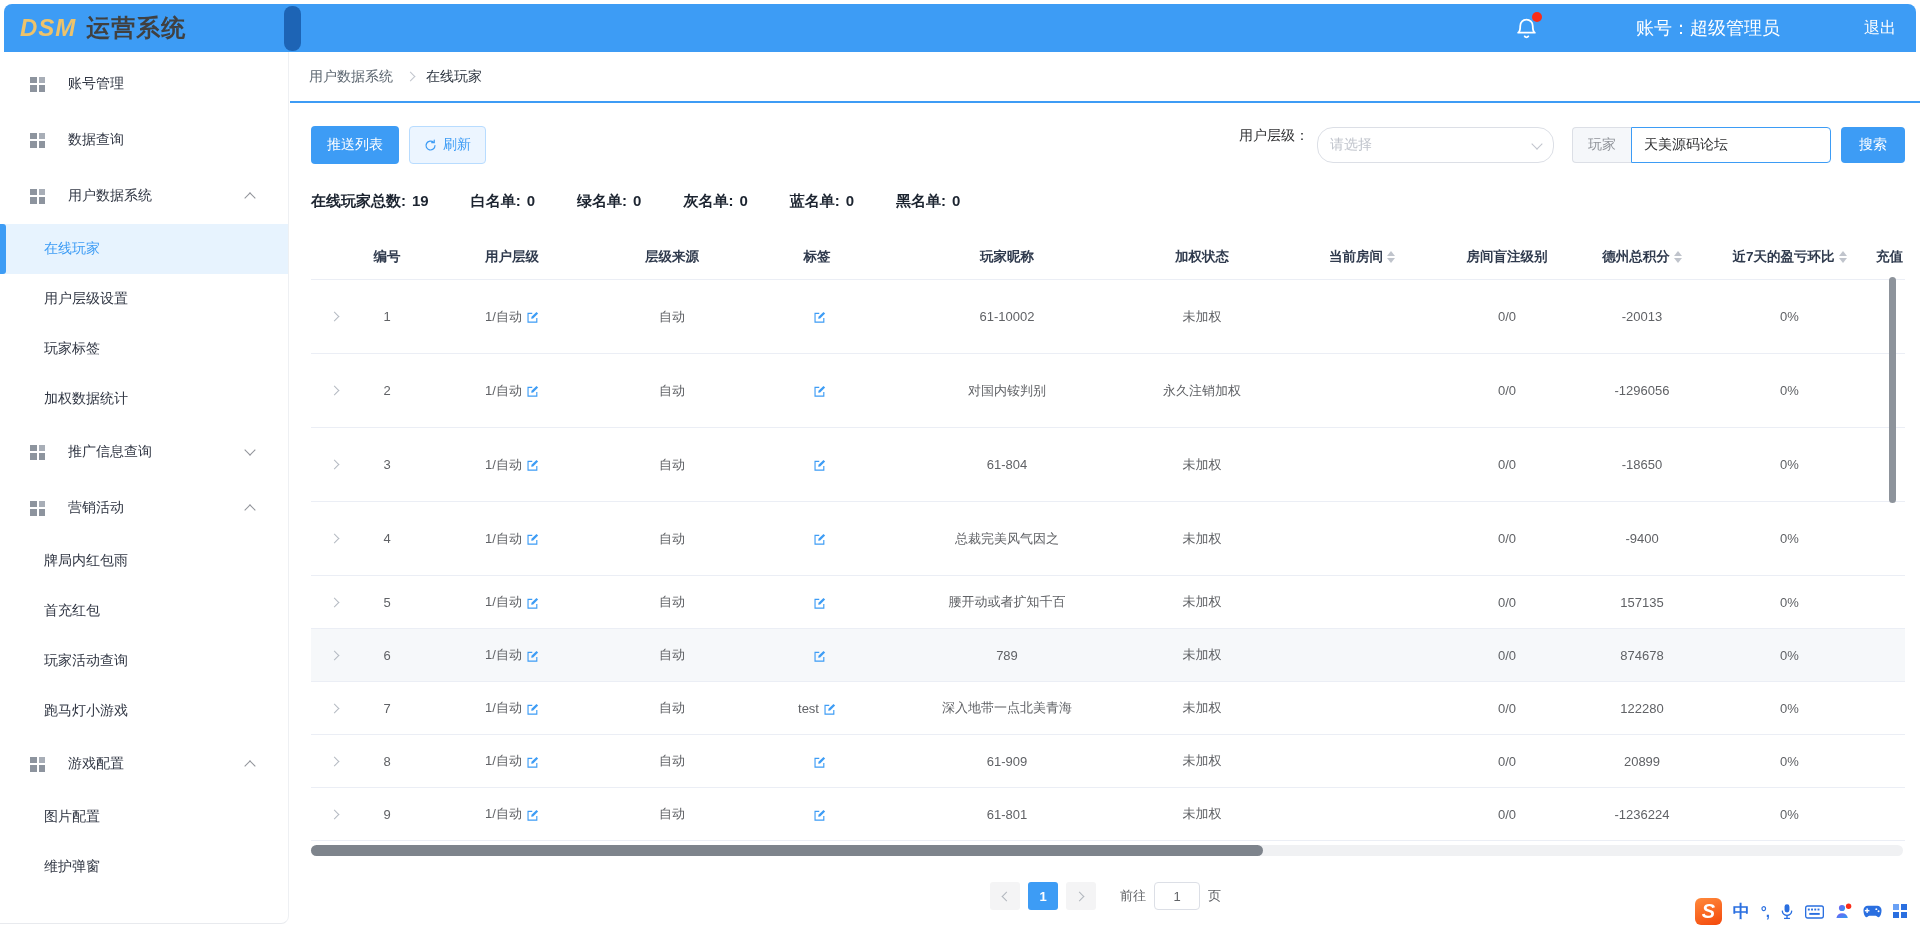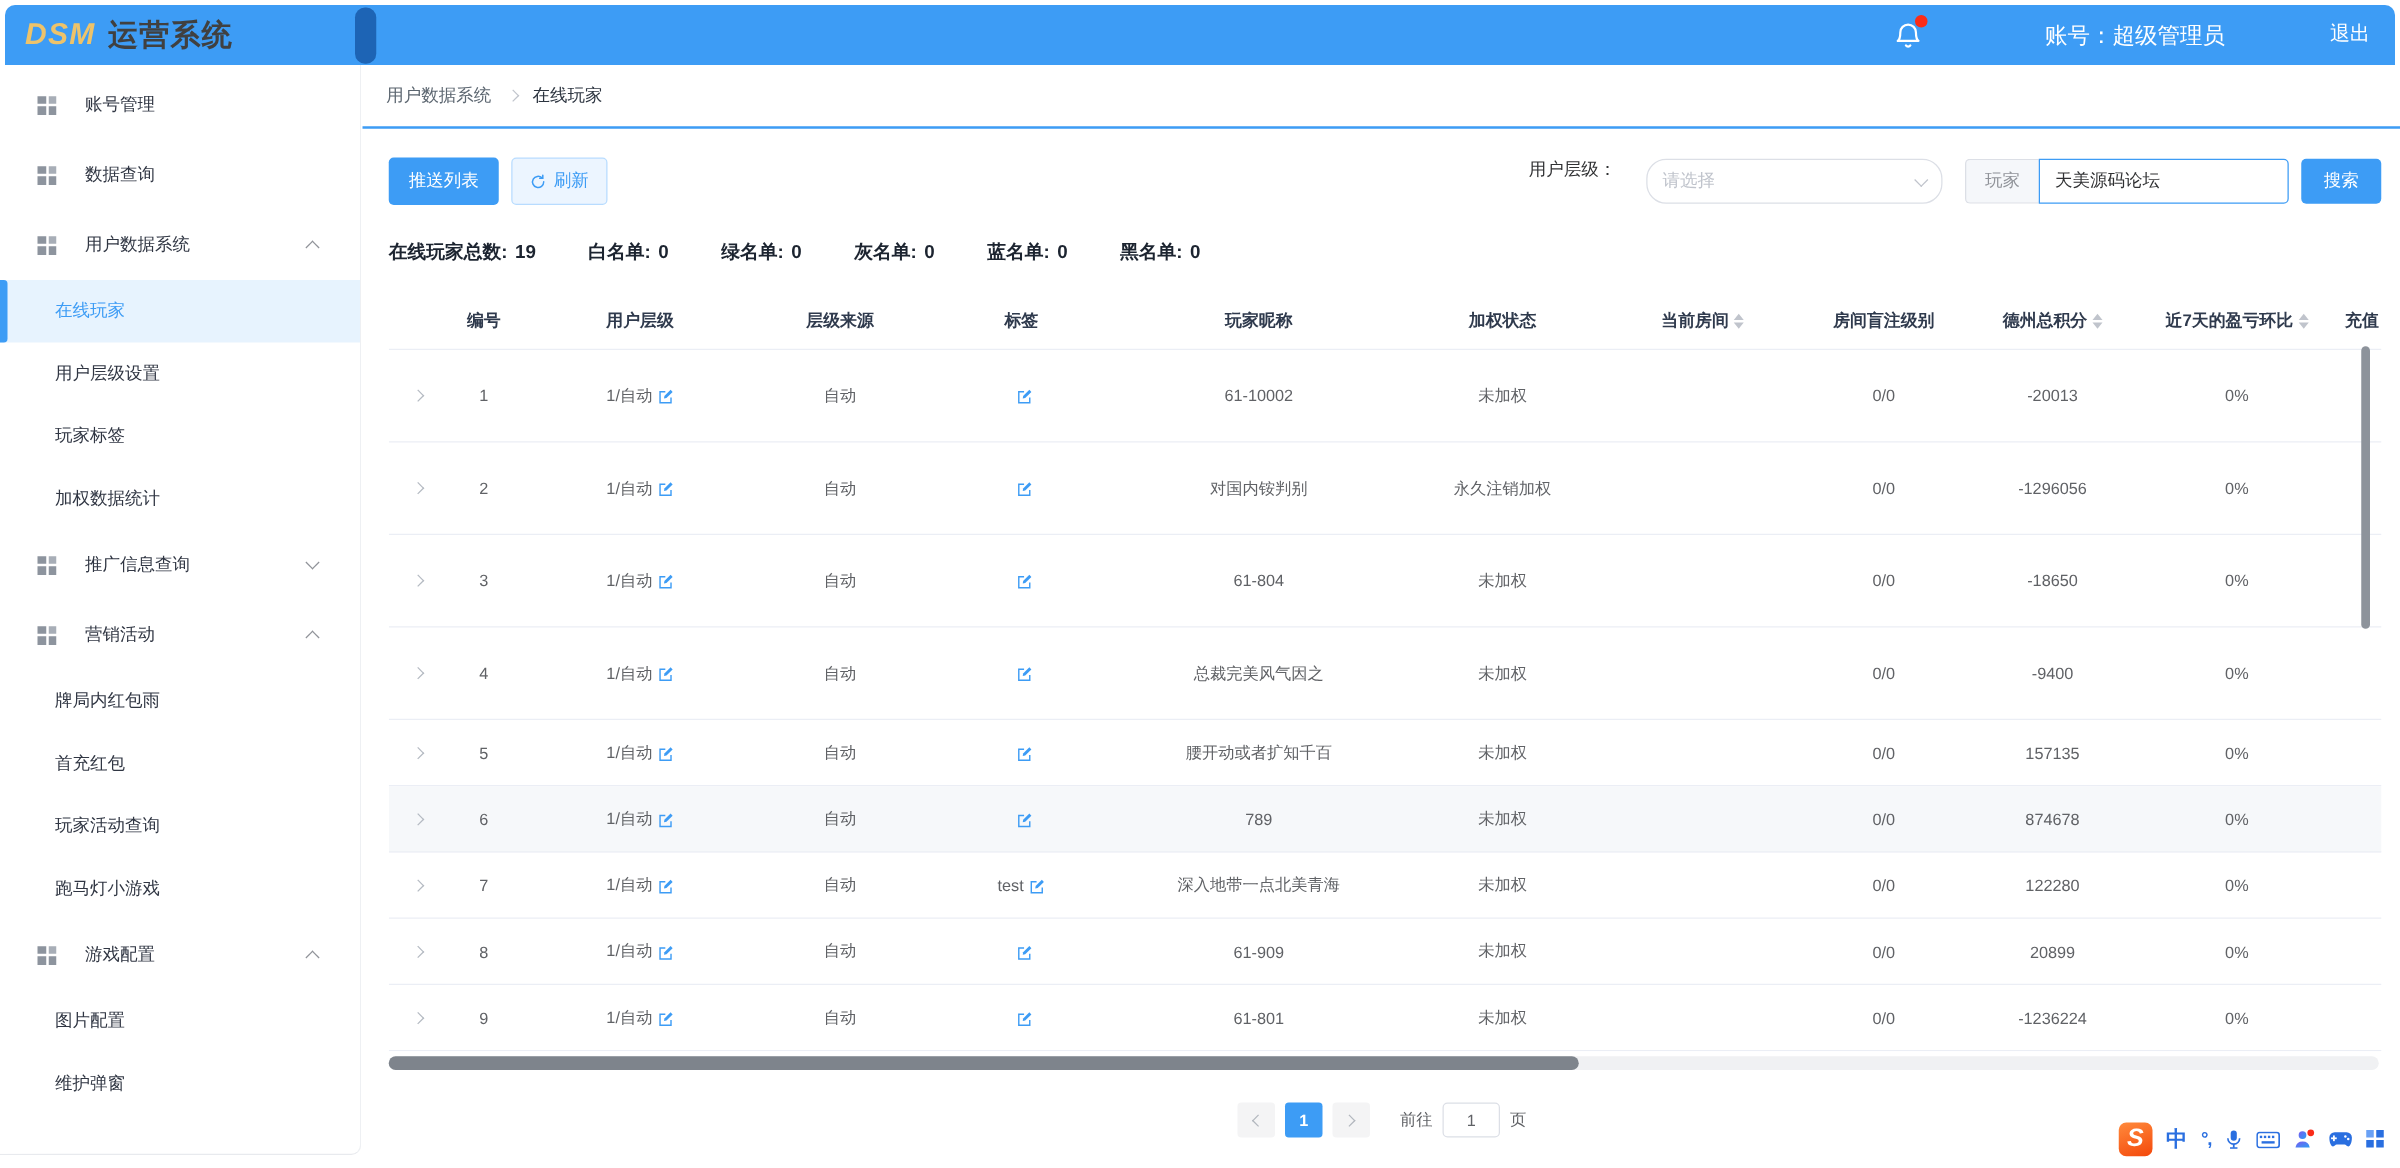--- a/index.html
+++ b/index.html
@@ -51,21 +51,21 @@
 
   .actions-row{position:absolute;top:74px;left:21px;right:15px;display:flex;align-items:center;}
   .btn{border:none;border-radius:4px;font-size:14px;cursor:pointer;
     font-family:"Liberation Sans","DejaVu Sans",sans-serif;}
   .btn-push{background:#3d9cf5;color:#fff;height:38px;padding:0 16px;}
   .btn-refresh{height:38px;padding:0 14px;background:#ecf5ff;border:1px solid #b8dcff;color:#3d9cf5;
     display:flex;align-items:center;gap:6px;margin-left:10px;}
   .filters{margin-left:auto;display:flex;align-items:flex-start;}
   .f-label{font-size:14px;color:#303133;}
   .sel{width:237px;height:36px;border:1px solid #dcdfe6;border-radius:16px;display:flex;
-    align-items:center;padding:0 12px;color:#c0c4cc;font-size:14px;margin-left:24px;background:#fff;cursor:pointer;}
+    align-items:center;padding:0 12px;color:#c0c4cc;font-size:14px;margin-left:8px;background:#fff;cursor:pointer;}
   .sel-arrow{width:8px;height:8px;border-right:1.5px solid #c0c4cc;border-bottom:1.5px solid #c0c4cc;
     transform:rotate(45deg);margin-left:auto;margin-bottom:3px;}
   .input-group{display:flex;margin-left:18px;}
   .ig-prepend{height:36px;border:1px solid #dcdfe6;border-right:none;background:#f5f7fa;color:#909399;
     padding:0 15px;border-radius:4px 0 0 4px;display:flex;align-items:center;font-size:14px;}
   .ig-input{width:200px;height:36px;border:1px solid #3d9cf5;border-radius:0 4px 4px 0;
     padding:0 12px;font-size:14px;color:#303133;outline:none;
     font-family:"Liberation Sans","DejaVu Sans",sans-serif;}
   .btn-search{background:#3d9cf5;color:#fff;height:36px;padding:0 18px;margin-left:10px;}
 

